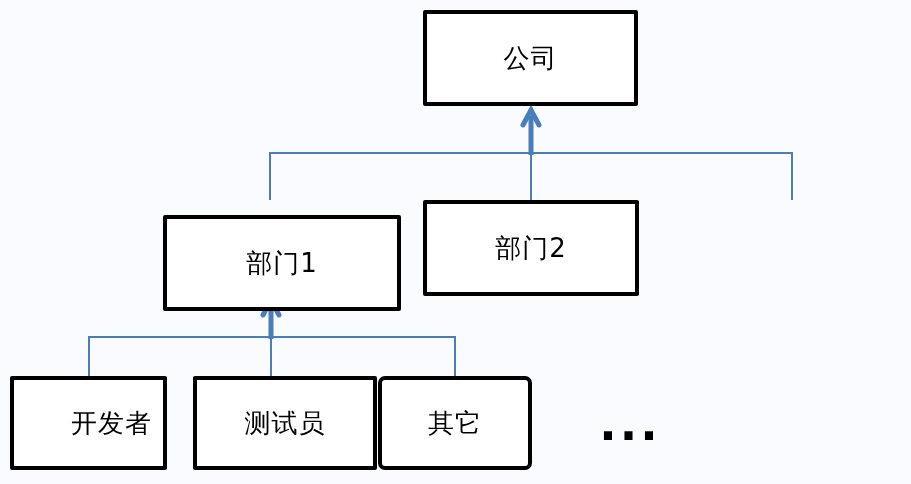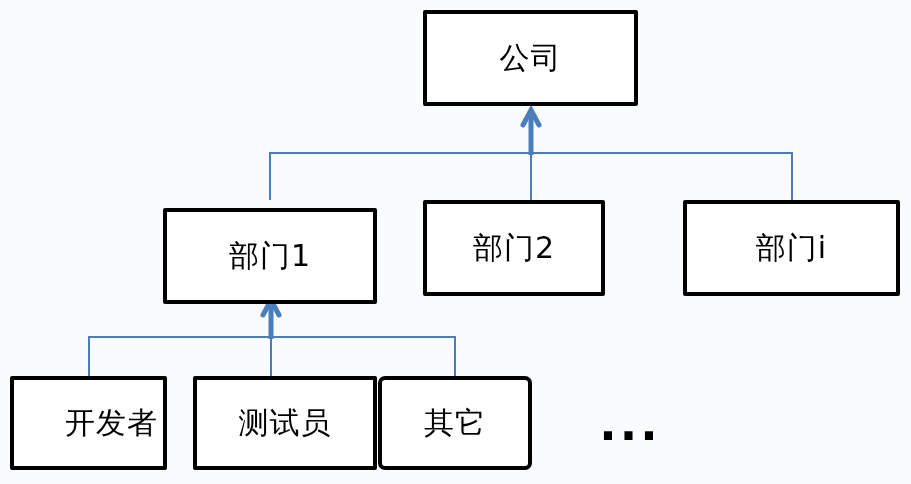--- a/index.html
+++ b/index.html
@@ -30,27 +30,27 @@
   .connectors .head{
     stroke:var(--connector);stroke-width:5;fill:none;
     stroke-linecap:round;stroke-linejoin:miter;
   }
   .node{
     position:absolute;
     background:var(--box-fill);
     border:4px solid var(--box-border);
     border-radius:2px;
     display:flex;align-items:center;justify-content:center;
-    font-size:30px;color:var(--text);
+    font-size:26px;color:var(--text);
     letter-spacing:1px;
     white-space:nowrap;
   }
   .n-company{left:423px;top:10px;width:215px;height:96px;}
-  .n-dept1{left:163px;top:208px;width:214px;height:96px;}
-  .n-dept2{left:423px;top:200px;width:182px;height:96px;}
+  .n-dept1{left:163px;top:215px;width:238px;height:96px;}
+  .n-dept2{left:423px;top:200px;width:216px;height:96px;}
   .n-depti{left:683px;top:200px;width:217px;height:96px;}
   .n-dev{left:10px;top:376px;width:157px;height:94px;padding-left:46px;}
   .n-tester{left:193px;top:376px;width:184px;height:94px;}
   .n-other{left:378px;top:376px;width:154px;height:94px;border-radius:7px;}
   .ellipsis{
     position:absolute;left:600px;top:394px;width:60px;height:60px;
     display:flex;align-items:center;justify-content:center;
     font-size:46px;font-weight:700;color:var(--text);
     letter-spacing:3px;
   }
@@ -70,21 +70,20 @@
     <path class="thin" d="M89,376 L89,337 L455,337 L455,376"></path>
     <line class="thin" x1="271" y1="337" x2="271" y2="376"></line>
     <line class="shaft" x1="271" y1="339" x2="271" y2="306"></line>
     <path class="head" d="M263,315 L271,300 L279,315"></path>
   </svg>
 
   <div class="node n-company">公司</div>
 
   <div class="node n-dept1">部门1</div>
   <div class="node n-dept2">部门2</div>
-  <div class="node n-depti">部门i</div>
 
   <div class="node n-dev">开发者</div>
   <div class="node n-tester">测试员</div>
   <div class="node n-other">其它</div>
 
   <div class="ellipsis">...</div>
 
 </div>
 
 </body></html>

